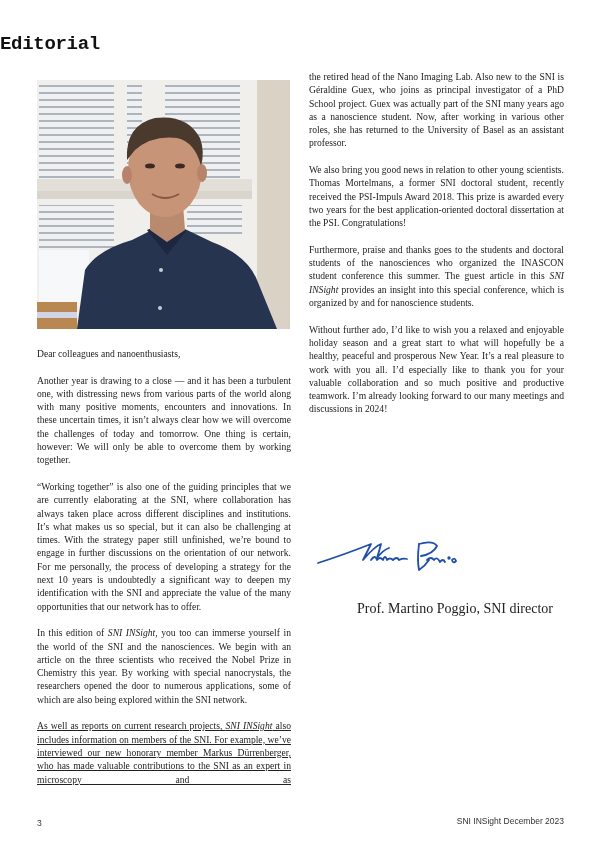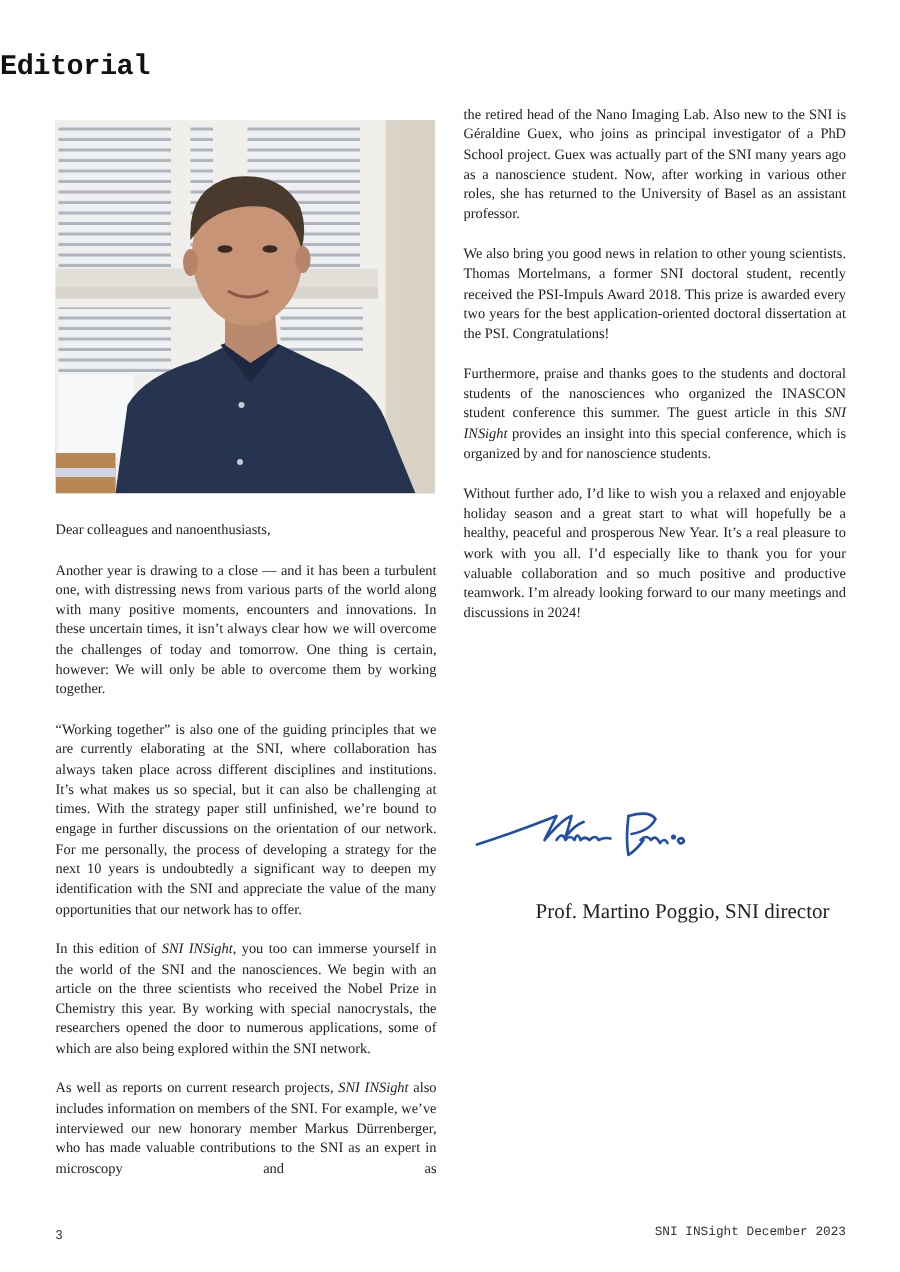--- a/index.html
+++ b/index.html
@@ -9,28 +9,28 @@
            font-family: Liberation Mono, monospace; font-weight: bold; font-size: 19px;
            letter-spacing: -0.3px; color: #111; }
   .photo { position: absolute; left: 37px; top: 80px; width: 253px; height: 249px; overflow: hidden;
            background: #d9d6d0; }
   .photo svg { display: block; }
   .col { position: absolute; font-size: 9.6px; line-height: 13.3px; text-align: justify;
          font-family: "Liberation Serif", serif; color: #222; }
   .col p { margin: 0 0 13.3px 0; hyphens: manual; }
   .col-left { left: 37px; top: 347px; width: 254px; }
   .col-right { left: 309px; top: 70px; width: 255px; }
-  .col p.last { text-align-last: justify; }
+  .col p.last { text-align-last: justify; text-decoration: underline; }
   em { font-style: italic; }
   .sig { position: absolute; left: 313px; top: 530px; width: 150px; height: 60px; }
   .signoff { position: absolute; left: 309px; top: 601px; font-family: "Liberation Serif", serif;
              font-size: 14px; color: #222; margin-left: 48px; }
   .page-num { position: absolute; left: 37px; top: 818px; font-family: "Liberation Sans", sans-serif;
               font-size: 8.5px; color: #333; }
-  .footer-pub { position: absolute; right: 36px; top: 816px; font-family: Liberation Mono, monospace;
+  .footer-pub { position: absolute; right: 36px; top: 816px; font-family: Liberation Sans, sans-serif;
                 font-size: 8.5px; color: #333; }
 </style>
 </head>
 <body>
 
 <div class="title">Editorial</div>
 
 <div class="photo" title="Portrait of Prof. Martino Poggio in front of a window with blinds">
   <svg width="253" height="249" viewBox="0 0 253 249">
     <defs>

